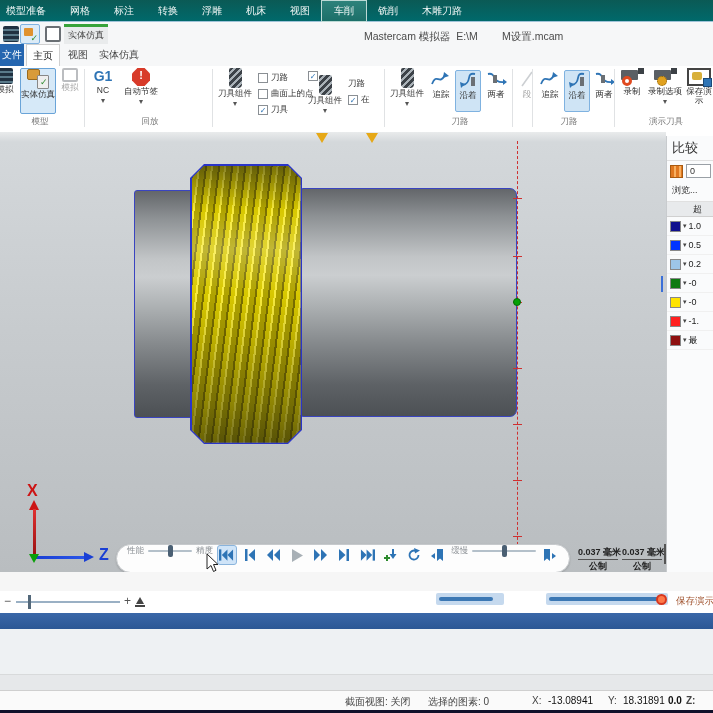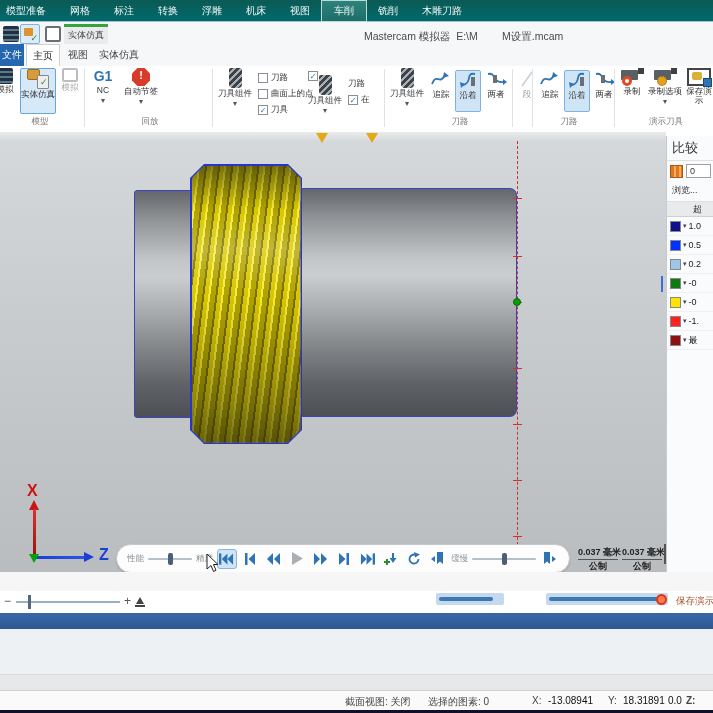--- a/index.html
+++ b/index.html
@@ -98,21 +98,21 @@
   .axis-x-line { position:absolute; left:33px; top:377px; width:3px; height:46px; background:linear-gradient(180deg,#e03030,#9a1212); }
   .axis-x-head { position:absolute; left:29px; top:368px; border-left:5.5px solid transparent; border-right:5.5px solid transparent; border-bottom:10px solid #cc1414; }
   .axis-x-label { position:absolute; left:27px; top:350px; color:#cc1414; font-size:16px; font-weight:bold; }
   .axis-z-line { position:absolute; left:36px; top:424px; width:48px; height:3px; background:linear-gradient(90deg,#1a3fd4,#2a55e8); }
   .axis-z-head { position:absolute; left:84px; top:420px; border-top:5.5px solid transparent; border-bottom:5.5px solid transparent; border-left:10px solid #1a3fd4; }
   .axis-z-label { position:absolute; left:99px; top:414px; color:#1a3fd4; font-size:16px; font-weight:bold; }
   .axis-origin { position:absolute; left:29px; top:422px; border-left:5px solid transparent; border-right:5px solid transparent; border-top:9px solid #0aa00a; }
 
   
   .pill { position:absolute; left:116px; top:412px; width:454px; height:29px; background:#fdfdfd; border:1px solid #c6c9cc;
-    border-radius:15px; box-shadow:0 1px 2px rgba(0,0,0,.15); display:flex; align-items:center; padding:0 10px; gap:4px; }
+    border-radius:15px; box-shadow:0 1px 2px rgba(0,0,0,.15); display:flex; align-items:flex-start; padding:0 10px; gap:4px; }
   .pill .small { font-size:8.5px; color:#8a8f94; white-space:nowrap; }
   .mini-slider { position:relative; height:12px; }
   .mini-slider .track { position:absolute; left:0; right:0; top:5px; height:2px; background:#b4c0ca; border-radius:1px; }
   .mini-slider .handle { position:absolute; top:0; width:5px; height:12px; background:#4a5f73; border-radius:2px; }
   .tbtn { width:22px; height:20px; border-radius:3px; display:flex; align-items:center; justify-content:center; }
   .tbtn.hl { background:#cfe4f8; border:1px solid #8ab4dc; }
   .tbtn svg { display:block; }
   .readouts { position:absolute; left:578px; top:414px; width:84px; height:26px; display:flex; gap:4px; }
   .readout { width:40px; text-align:center; }
   .readout .val { font-size:9px; font-weight:bold; color:#222; border-bottom:1px solid #555; white-space:nowrap; }
@@ -568,17 +568,17 @@
   <div class="graystrip"></div>
 
   <div class="statusbar">
     <span style="left:345px;">截面视图: 关闭</span>
     <span style="left:428px;">选择的图素: 0</span>
     <span style="left:532px;">X:</span>
     <span class="coordv" style="left:548px;">-13.08941</span>
     <span style="left:608px;">Y:</span>
     <span class="coordv" style="left:623px;">18.31891</span>
     <span style="left:686px;font-weight:bold;">Z:</span>
-    <span class="coordv" style="left:668px;font-weight:normal;">0.0</span>
+    <span class="coordv" style="left:668px;font-weight:bold;">0.0</span>
   </div>
   <div class="bottombar"></div>
 
 </div>
 
 </body></html>

